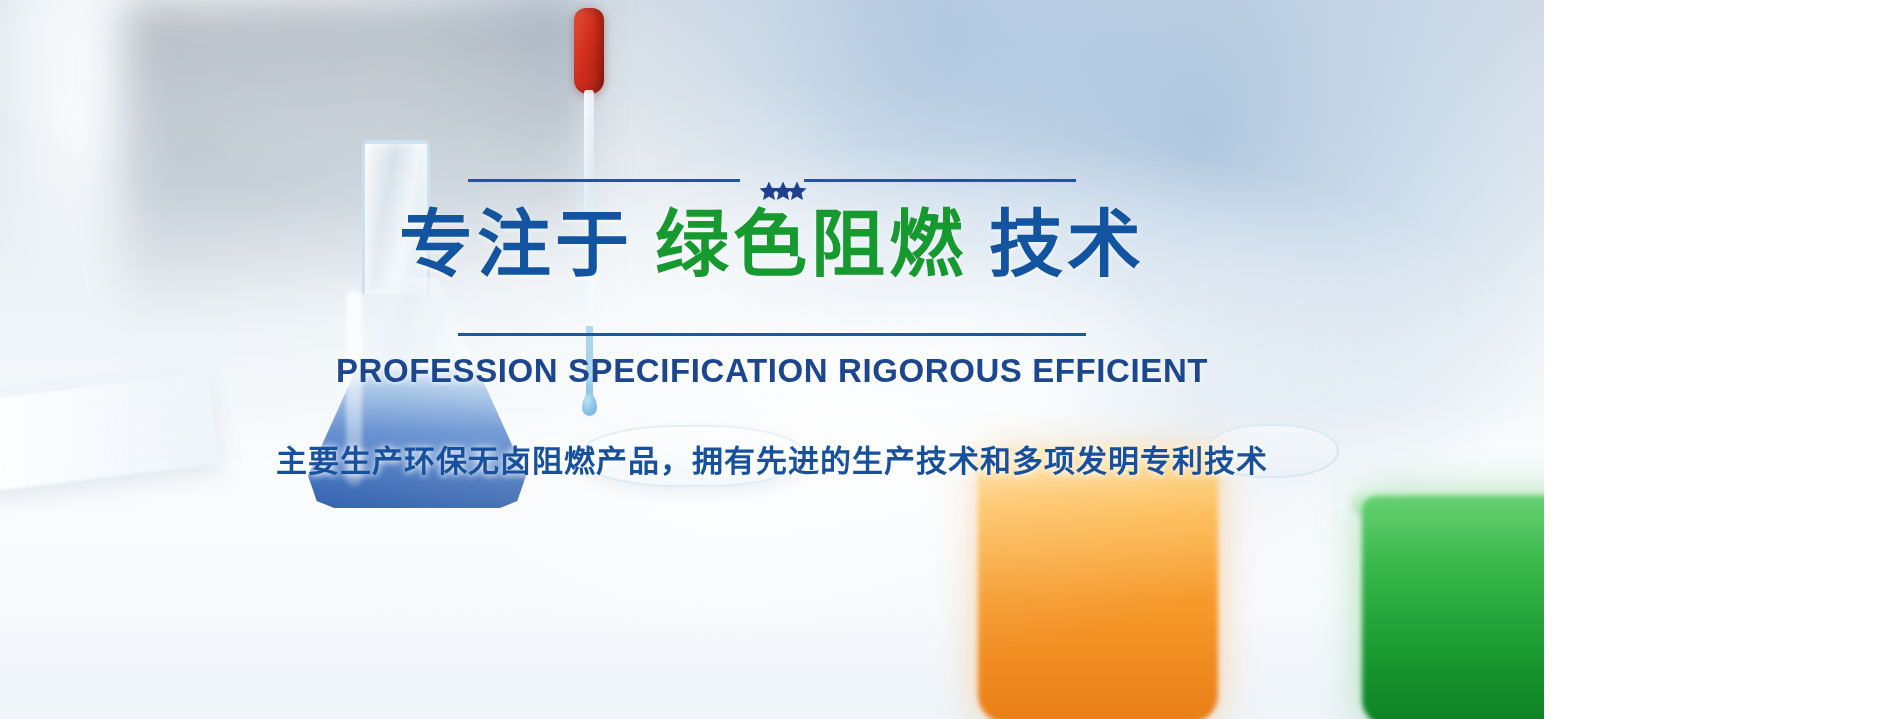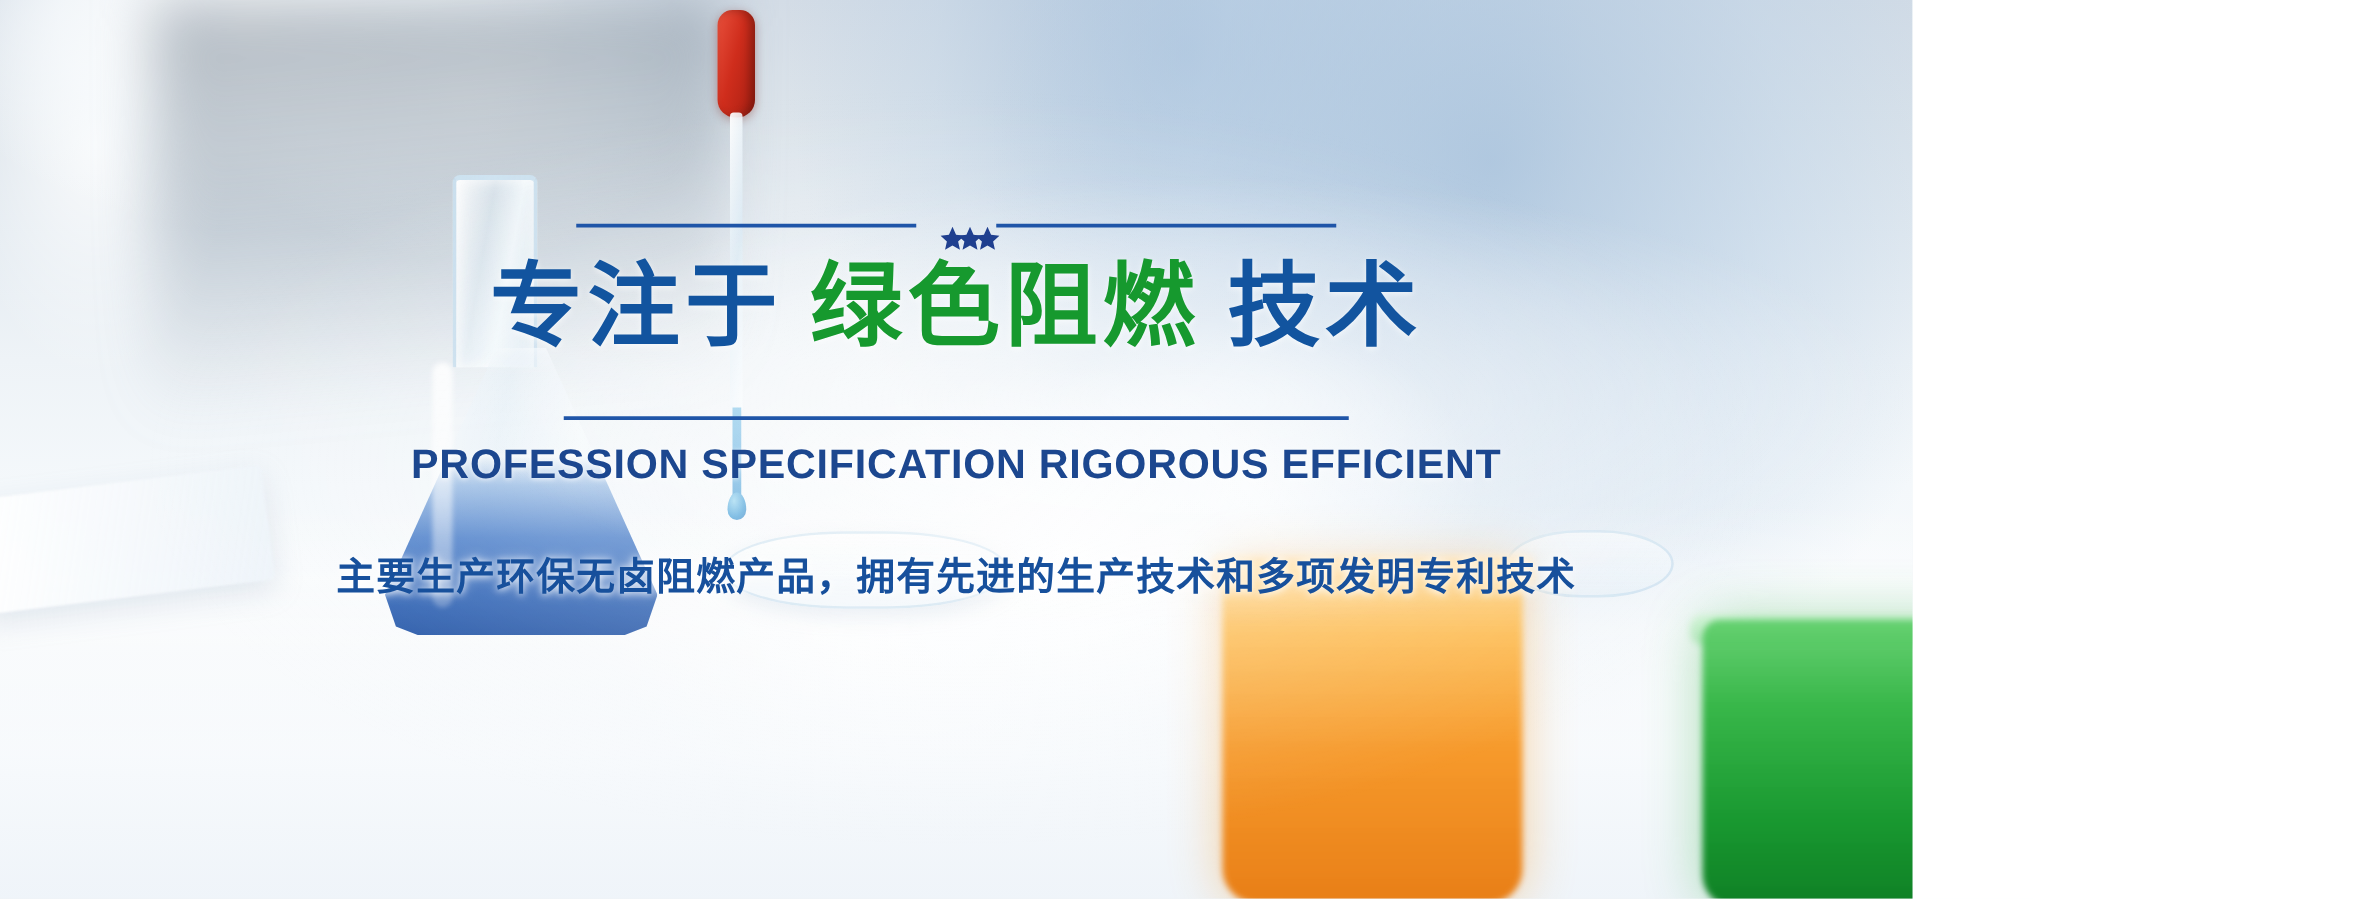--- a/index.html
+++ b/index.html
@@ -8,20 +8,21 @@
     padding: 0;
     background: #ffffff;
   }
   #banner {
     position: relative;
     width: 1530px;
     height: 719px;
     overflow: hidden;
     font-family: "Liberation Sans", "DejaVu Sans", sans-serif;
     background: #eef3f7;
+    padding-left: 14px;
   }
 
   
   .bg-layer {
     position: absolute;
     inset: 0;
   }
 
   
   .bg-base {

